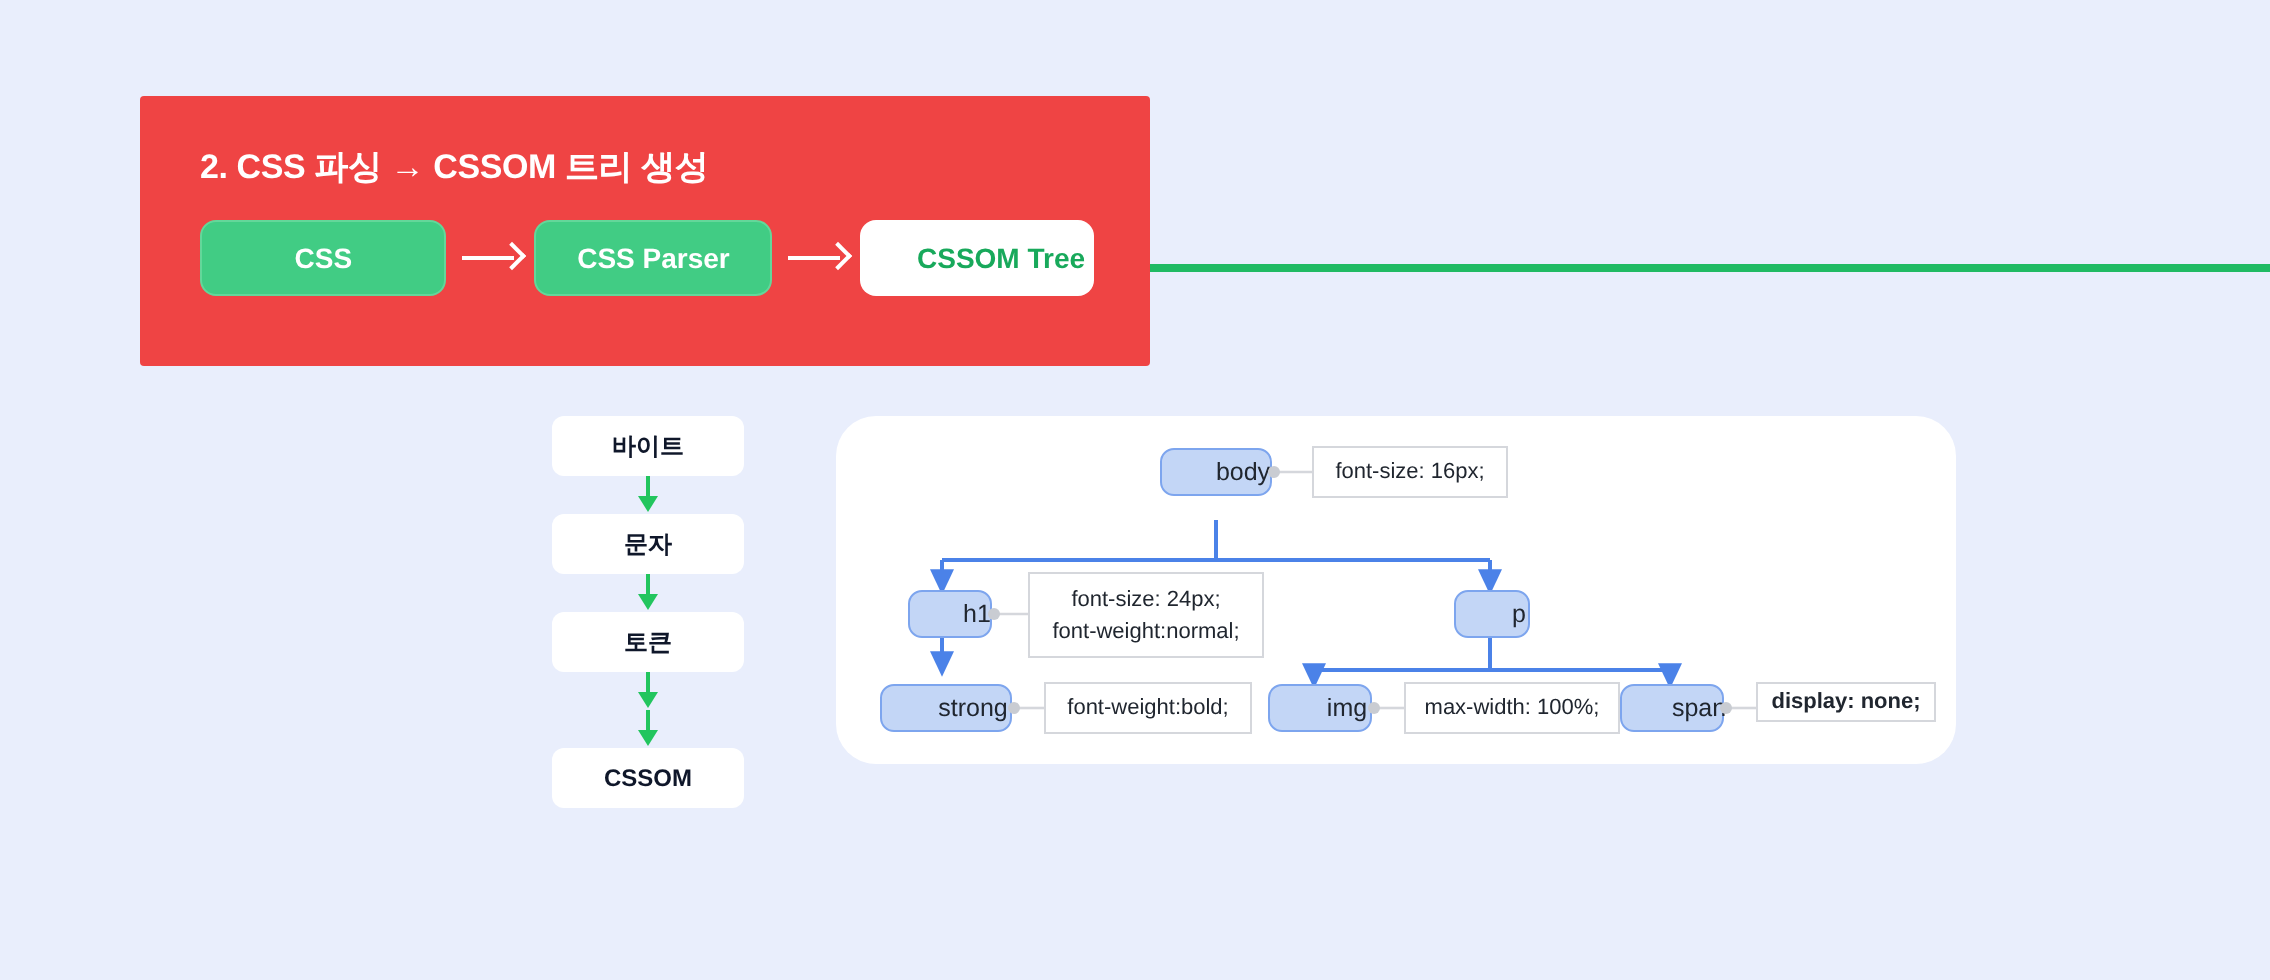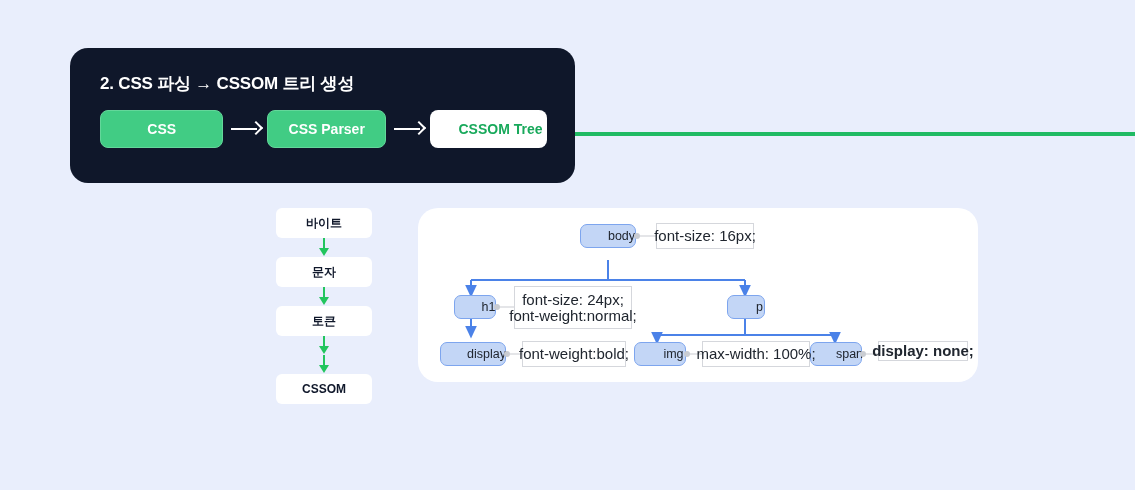--- a/index.html
+++ b/index.html
@@ -31,22 +31,22 @@
     background: #20ba63;
   }
 
   
   .banner {
     position: absolute;
     left: 70px;
     top: 48px;
     width: 505px;
     height: 135px;
-    background: #0f172a;
-    border-radius: 18px;
+    background: #ef4444;
+    border-radius: 2px;
     box-sizing: border-box;
     padding: 26px 28px 0 30px;
   }
   .banner-title {
     color: #ffffff;
     font-size: 17px;
     font-weight: bold;
     letter-spacing: -0.2px;
     line-height: 20px;
     white-space: nowrap;
@@ -196,21 +196,21 @@
     background: #c9ccd2;
   }
   .prop {
     position: absolute;
     background: #ffffff;
     border: 1px solid #d5d7dc;
     display: flex;
     flex-direction: column;
     align-items: center;
     justify-content: center;
-    font-size: 15px;
+    font-size: 11px;
     color: #20262f;
     box-sizing: border-box;
     line-height: 16px;
     white-space: nowrap;
   }
 </style>
 </head>
 <body>
 
 <div id="stage">
@@ -268,21 +268,21 @@
       <path d="M268,146 L284,146" stroke="#d5d7dc" stroke-width="1.3" fill="none"></path>
       <path d="M444,146 L460,146" stroke="#d5d7dc" stroke-width="1.3" fill="none"></path>
     </svg>
 
     <div class="node" style="left:162px; top:28px; width:56px; transform:translateY(-12px);">body</div>
     <div class="dot" style="left:216px; top:25px;"></div>
 
     <div class="node" style="left:36px; top:99px; width:42px; transform:translateY(-12px);">h1</div>
     <div class="dot" style="left:76px; top:96px;"></div>
 
-    <div class="node" style="left:22px; top:146px; width:66px; transform:translateY(-12px);">display</div>
+    <div class="node" style="left:22px; top:146px; width:66px; transform:translateY(-12px);">strong</div>
     <div class="dot" style="left:86px; top:143px;"></div>
 
     <div class="node" style="left:309px; top:99px; width:38px; transform:translateY(-12px);">p</div>
 
     <div class="node" style="left:216px; top:146px; width:52px; transform:translateY(-12px);">img</div>
     <div class="dot" style="left:266px; top:143px;"></div>
 
     <div class="node" style="left:392px; top:146px; width:52px; transform:translateY(-12px);">span</div>
     <div class="dot" style="left:442px; top:143px;"></div>
 

